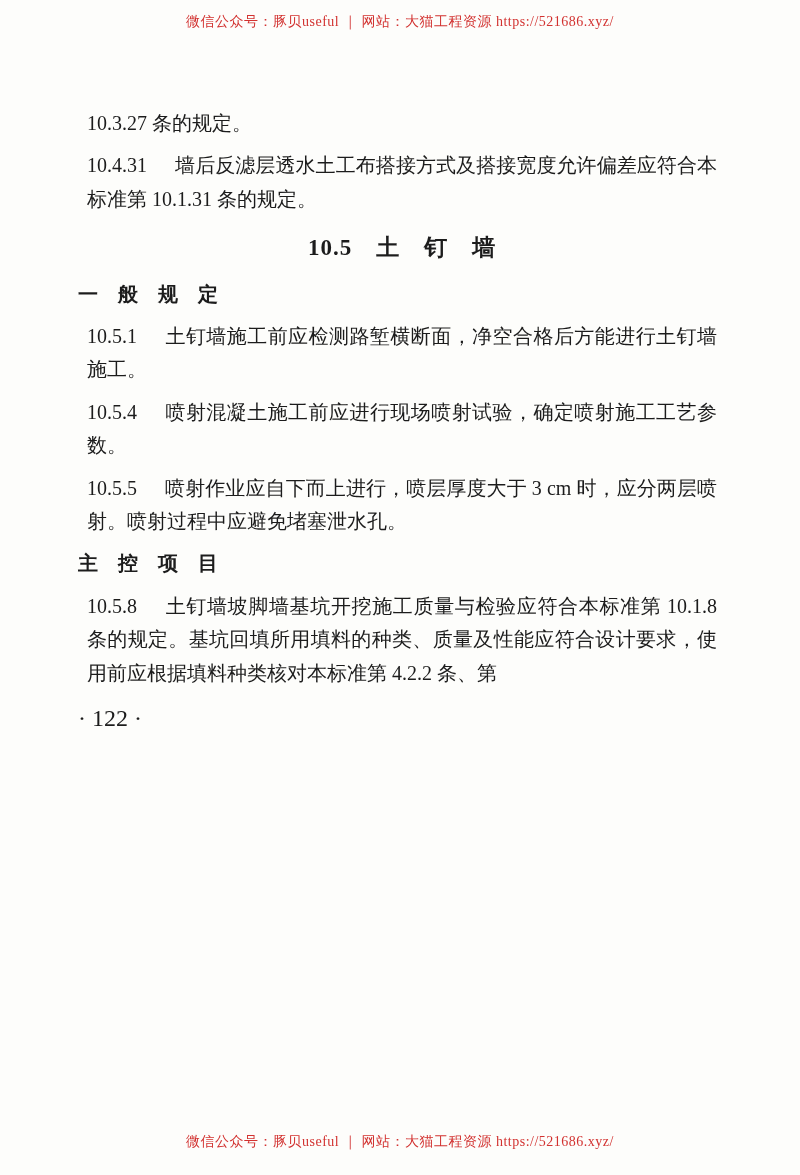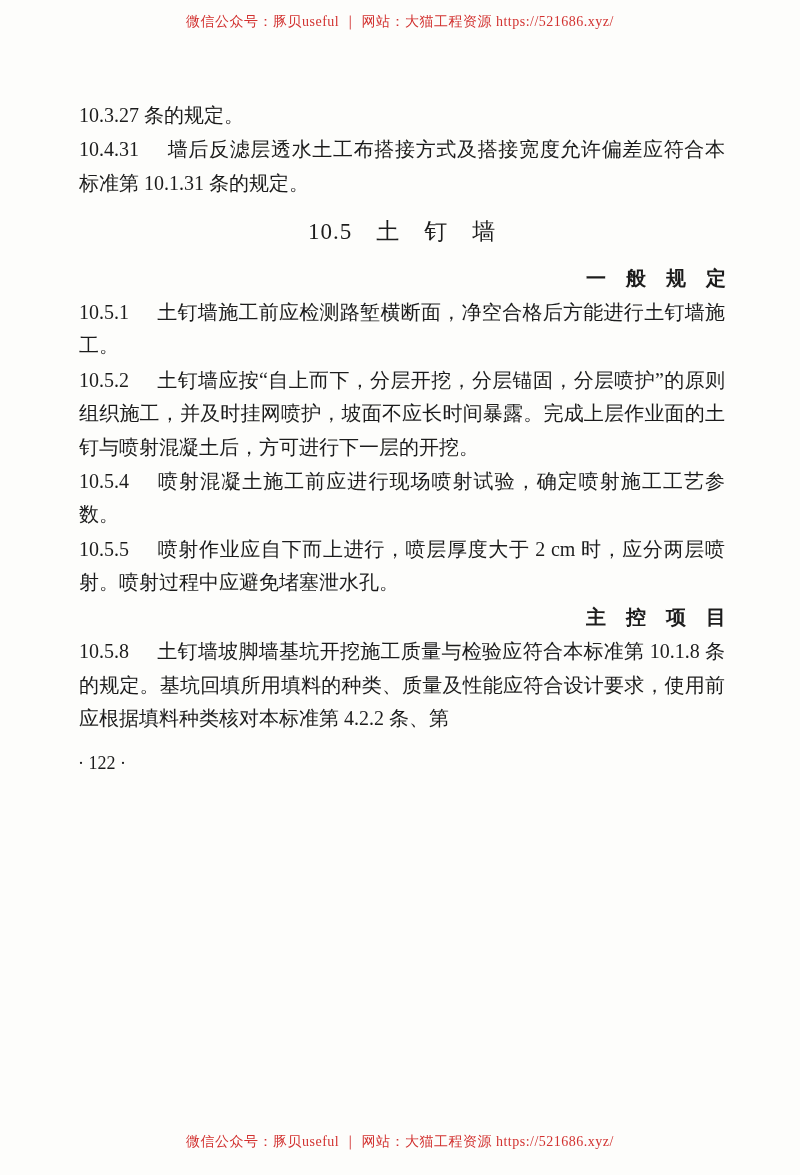--- a/index.html
+++ b/index.html
@@ -33,44 +33,44 @@
     position: absolute;
     top: 98px;
     left: 78px;
     width: 648px;
     font-size: 20px;
     line-height: 33.4px;
     text-align: justify;
     text-justify: inter-ideograph;
   }
   p.para {
-    margin: 1px;
+    margin: 9px;
     padding: 0;
   }
   b.num {
     font-weight: normal;
     margin-right: 1.4em;
     white-space: nowrap;
   }
   h2.section {
     text-align: center;
     font-size: 23px;
-    font-weight: normal;
+    font-weight: bold;
     margin: 15px 0 13px 0;
     letter-spacing: 1px;
   }
   h3.sub {
-    text-align: right;
+    text-align: left;
     font-size: 20px;
     font-weight: bold;
     margin: 1px 0 1px 0;
   }
   .pagenum {
     margin-top: 12px;
-    font-size: 18px;
+    font-size: 24px;
     text-align: left;
   }
 </style>
 </head>
 <body>
 
 <div class="page">
 
   <div class="watermark wm-top">微信公众号：豚贝useful ｜ 网站：大猫工程资源 https://521686.xyz/</div>
 
@@ -85,31 +85,28 @@
     </p>
 
     <h2 class="section">10.5　土　钉　墙</h2>
 
     <h3 class="sub">一　般　规　定</h3>
 
     <p class="para">
       <b class="num">10.5.1</b><span>土钉墙施工前应检测路堑横断面，净空合格后方能进行土钉墙施工。</span>
     </p>
 
-    <p class="para">
-      <b class="num">10.5.2</b><span>土钉墙应按“自上而下，分层开挖，分层锚固，分层喷护”的原则组织施工，并及时挂网喷护，坡面不应长时间暴露。完成上层作业面的土钉与喷射混凝土后，方可进行下一层的开挖。</span>
-    </p>
 
 
     <p class="para">
       <b class="num">10.5.4</b><span>喷射混凝土施工前应进行现场喷射试验，确定喷射施工工艺参数。</span>
     </p>
 
     <p class="para">
-      <b class="num">10.5.5</b><span>喷射作业应自下而上进行，喷层厚度大于 2 cm 时，应分两层喷射。喷射过程中应避免堵塞泄水孔。</span>
+      <b class="num">10.5.5</b><span>喷射作业应自下而上进行，喷层厚度大于 3 cm 时，应分两层喷射。喷射过程中应避免堵塞泄水孔。</span>
     </p>
 
     <h3 class="sub">主　控　项　目</h3>
 
 
 
     <p class="para">
       <b class="num">10.5.8</b><span>土钉墙坡脚墙基坑开挖施工质量与检验应符合本标准第 10.1.8 条的规定。基坑回填所用填料的种类、质量及性能应符合设计要求，使用前应根据填料种类核对本标准第 4.2.2 条、第</span>
     </p>
 

